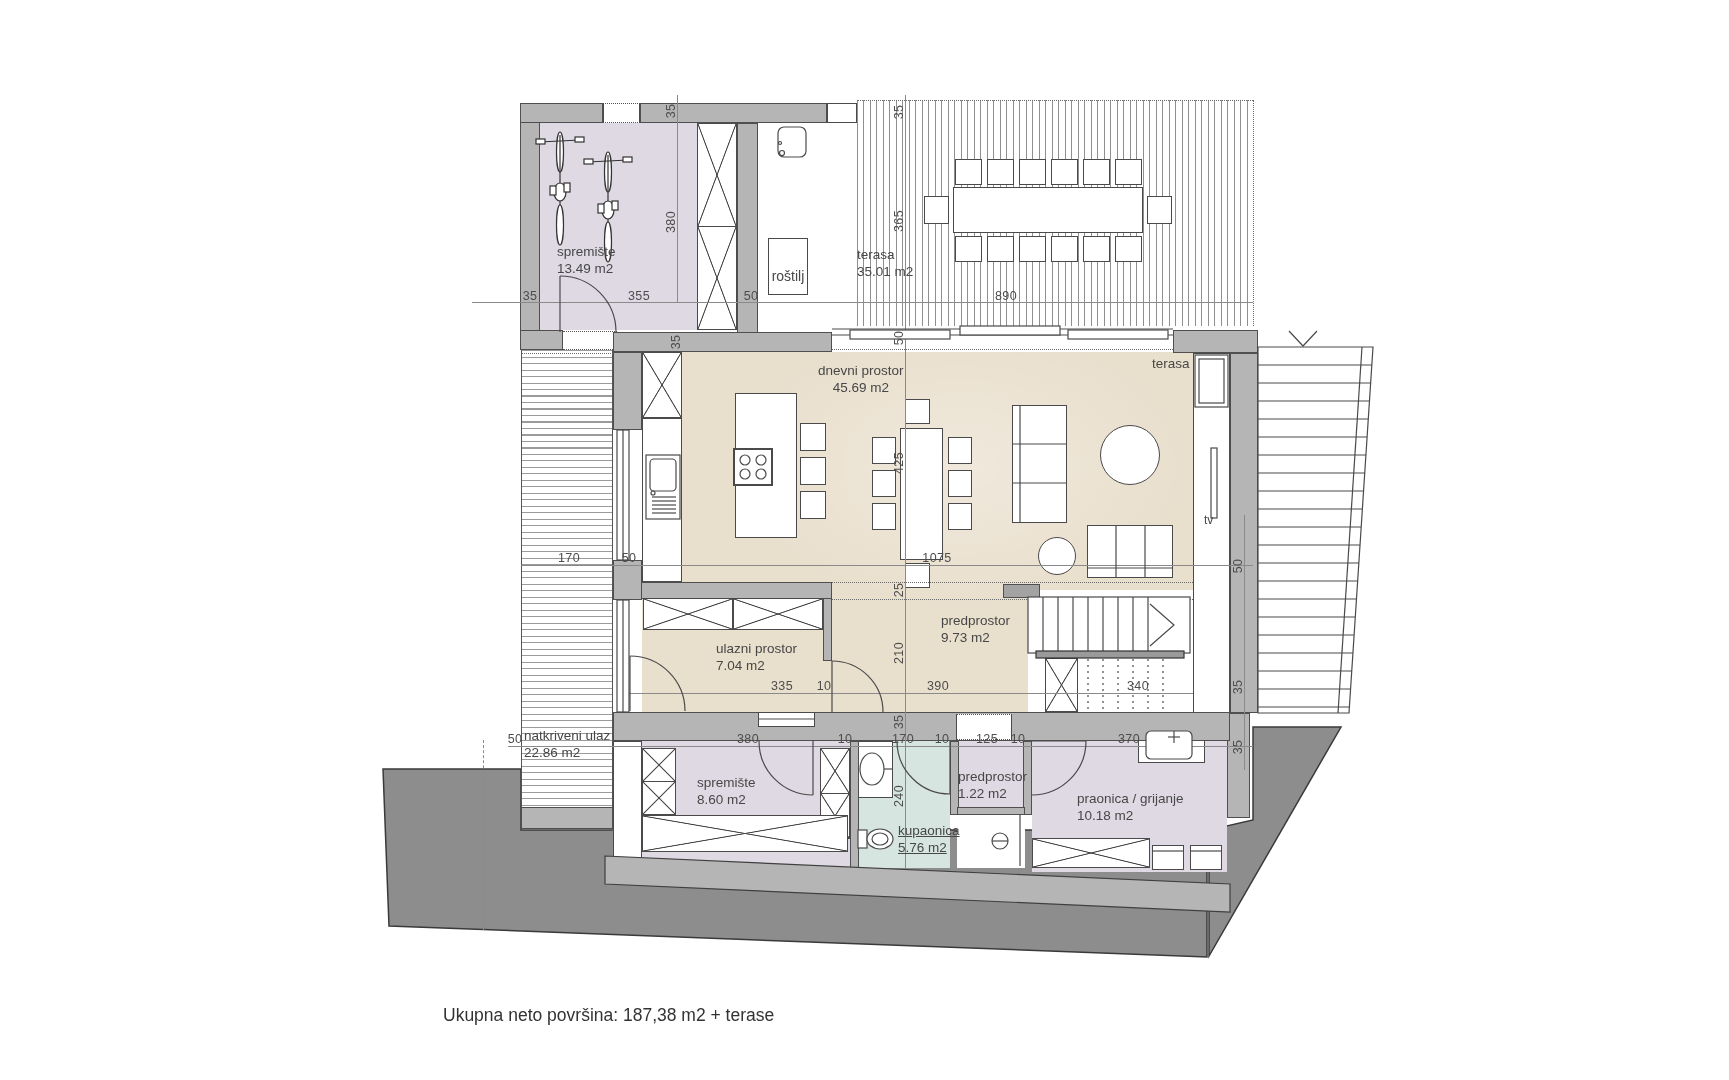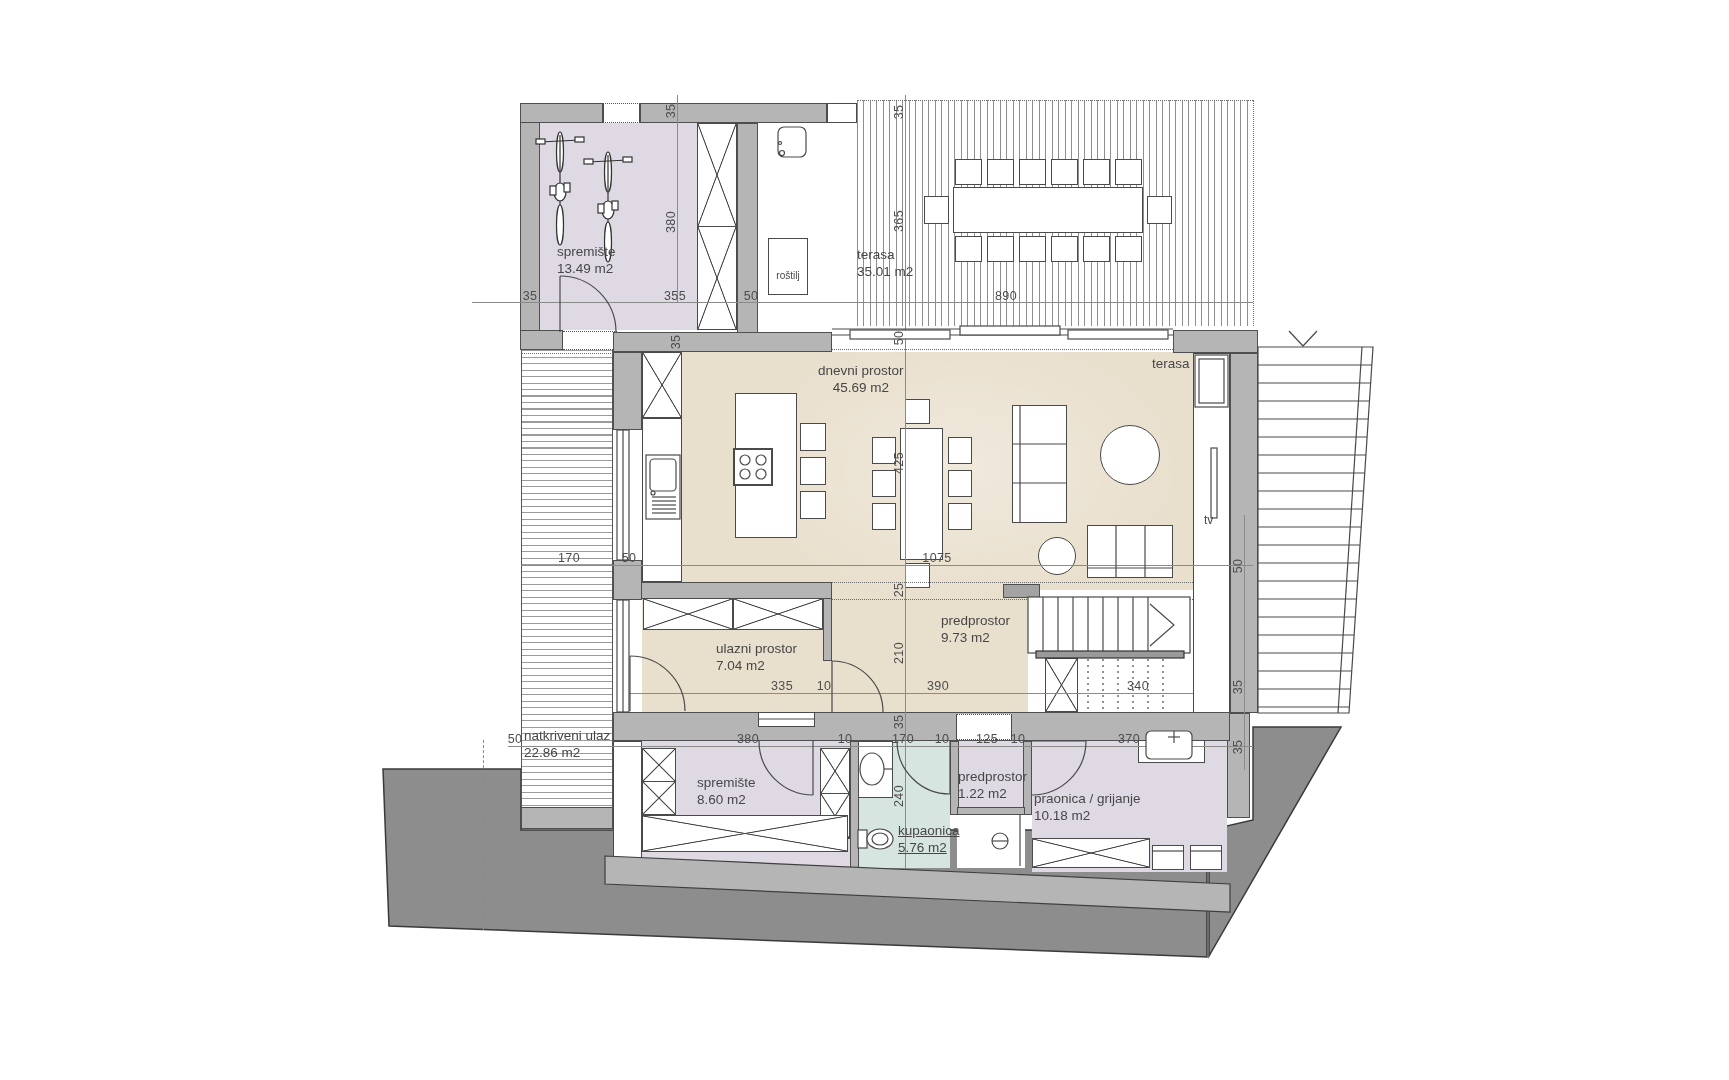--- a/index.html
+++ b/index.html
@@ -43,21 +43,21 @@
   <div class="floor z1" style="left:642px;top:741px;width:208px;height:129px;background:#ded9e3;"></div>
   <div class="floor z1" style="left:857px;top:741px;width:93px;height:127px;background:#d6e5e0;"></div>
   <div class="floor z1" style="left:957px;top:741px;width:68px;height:66px;background:#ded9e3;"></div>
   <div class="floor z1" style="left:957px;top:815px;width:68px;height:53px;background:#fff;"></div>
   <div class="floor z1" style="left:1032px;top:727px;width:195px;height:145px;background:#ded9e3;"></div>
 
   <div class="wbox z2" style="left:613px;top:741px;width:29px;height:127px;"></div>
   <div class="xbox z2" style="left:697px;top:123px;width:40px;height:104px;"></div>
   <div class="xbox z2" style="left:697px;top:226px;width:40px;height:104px;"></div>
   <div class="wbox z2" style="left:768px;top:238px;width:40px;height:57px;display:flex;align-items:center;justify-content:center;">
-    <span style="font-size:10px;color:#474747;margin-top:18px;">roštilj</span>
+    <span style="font-size:14px;color:#474747;margin-top:18px;">roštilj</span>
   </div>
   <div class="wbox z2" style="left:827px;top:103px;width:30px;height:20px;"></div>
 
   <div class="wbox z2" style="left:953px;top:187px;width:190px;height:46px;"></div>
   <div class="chair z2" style="left:955px;top:159px;width:27px;height:26px;"></div>
   <div class="chair z2" style="left:987px;top:159px;width:27px;height:26px;"></div>
   <div class="chair z2" style="left:1019px;top:159px;width:27px;height:26px;"></div>
   <div class="chair z2" style="left:1051px;top:159px;width:27px;height:26px;"></div>
   <div class="chair z2" style="left:1083px;top:159px;width:27px;height:26px;"></div>
   <div class="chair z2" style="left:1115px;top:159px;width:27px;height:26px;"></div>
@@ -330,21 +330,21 @@
             <ellipse cx="608" cy="242" rx="3.5" ry="20" fill="#fff"></ellipse>
           <ellipse cx="608" cy="210" rx="6" ry="9" fill="#fff"></ellipse>
             <rect x="598" y="204" width="6" height="9" fill="#fff"></rect>
             <rect x="612" y="201" width="6" height="9" fill="#fff"></rect>
         </g>
       </g>
     </g>
   </svg>
 
   <span class="dim" style="left:530px;top:296px;">35</span>
-  <span class="dim" style="left:639px;top:296px;margin-left:36px;">355</span>
+  <span class="dim" style="left:639px;top:296px;">355</span>
   <span class="dim" style="left:751px;top:296px;">50</span>
   <span class="dim" style="left:1006px;top:296px;">890</span>
   <span class="dim v" style="left:671px;top:111px;">35</span>
   <span class="dim v" style="left:671px;top:222px;">380</span>
   <span class="dim v" style="left:899px;top:112px;">35</span>
   <span class="dim v" style="left:899px;top:221px;">365</span>
   <span class="dim v" style="left:676px;top:342px;">35</span>
   <span class="dim v" style="left:899px;top:338px;">50</span>
   <span class="dim v" style="left:899px;top:463px;">425</span>
   <span class="dim" style="left:569px;top:558px;">170</span>
@@ -399,23 +399,24 @@
       <div>8.60 m2</div>
   </div>
   <div class="rlabel" style="left:898px;top:822px;text-decoration:underline;">
     <div>kupaonica</div>
       <div>5.76 m2</div>
   </div>
   <div class="rlabel" style="left:958px;top:768px;">
     <div>predprostor</div>
       <div>1.22 m2</div>
   </div>
-  <div class="rlabel" style="left:1034px;top:790px;">
+  <div class="rlabel" style="left:1077px;top:790px;">
     <div>praonica / grijanje</div>
       <div>10.18 m2</div>
   </div>
   <span class="rlabel" style="left:1152px;top:355px;">terasa</span>
   <span class="rlabel" style="left:1204px;top:512px;font-size:12px;">tv</span>
 
   <div class="summary">
+    <div>Ukupna neto površina: 187,38 m2 + terase</div>
   </div>
 
 </div>
 
 </body></html>

